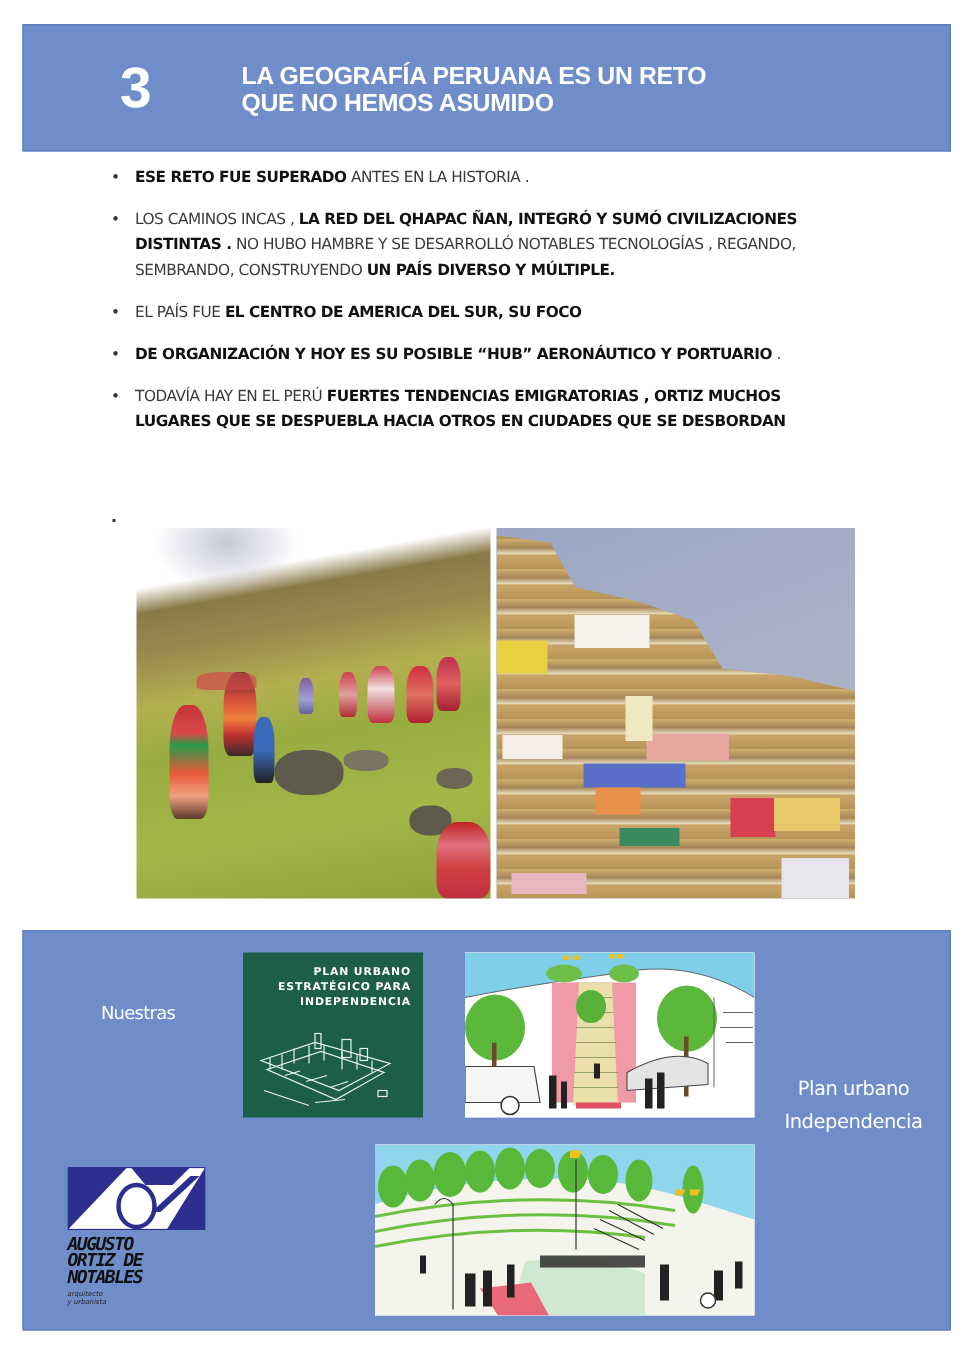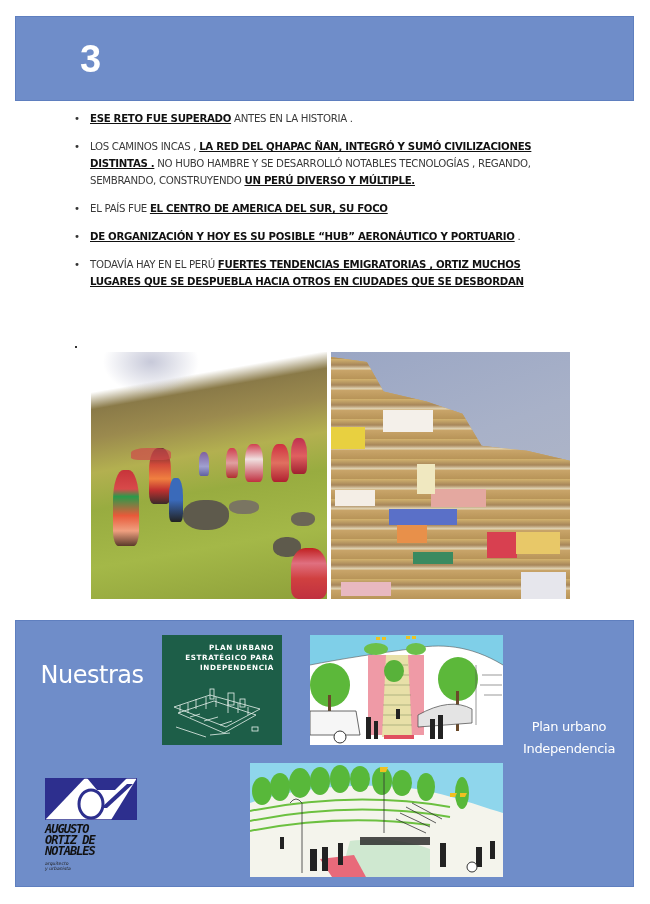--- a/index.html
+++ b/index.html
@@ -19,21 +19,21 @@
     position: absolute; left: 145px; top: 25px; color: #fff; font-weight: bold;
     font-size: 16.5px; line-height: 18px; letter-spacing: -0.2px;
   }
   .bullets {
     position: absolute; left: 72px; top: 110px; width: 520px;
     font-family: "DejaVu Sans", sans-serif; font-size: 10.2px; color: #3a3a3a;
     line-height: 17px; letter-spacing: -0.3px;
   }
   .bullet { position: relative; padding-left: 18px; margin-bottom: 11px; }
   .bullet .dot { position: absolute; left: 2px; top: 0; color: #333; }
-  .bullet b { color: #111; font-weight: bold; text-decoration: underline; }
+  .bullet b { color: #111; font-weight: bold; }
   .stray-dot { position: absolute; left: 75px; top: 346px; width: 2px; height: 2px; background: #333; }
 
   .photo { position: absolute; overflow: hidden; }
   .photo-left { left: 91px; top: 352px; width: 236px; height: 247px;
     background:
       radial-gradient(ellipse 60px 40px at 60px 10px, #c7c9d9 0%, rgba(255,255,255,0) 80%),
       linear-gradient(170deg, #ffffff 0%, #ffffff 14%, #8a7a48 20%, #9b8a4e 30%, #b3b050 42%, #98ac40 55%, #a4b848 75%, #8ea03a 100%);
   }
   .photo-left .rock { position: absolute; border-radius: 45%; background: #5e5a4c; }
   .photo-left .person { position: absolute; border-radius: 40% 40% 20% 20%; }
@@ -48,21 +48,21 @@
     clip-path: polygon(0 2%, 15% 4%, 22% 16%, 40% 20%, 55% 25%, 63% 38%, 82% 40%, 100% 44%, 100% 100%, 0 100%);
   }
   .photo-right .house { position: absolute; }
 
   .panel {
     position: absolute; left: 15px; top: 620px; width: 619px; height: 267px;
     background: #6f8dc9; border: 1px solid #5f7fbf; box-sizing: border-box;
   }
   .sol-label {
     position: absolute; left: 16px; top: 38px; width: 120px; text-align: center;
-    color: #fff; font-family: "DejaVu Sans", sans-serif; font-size: 24px; line-height: 32px;
+    color: #fff; font-family: "DejaVu Sans", sans-serif; font-size: 12px; line-height: 32px;
     letter-spacing: -0.5px;
   }
   .cover {
     position: absolute; left: 146px; top: 14px; width: 120px; height: 110px; background: #1d5e48;
   }
   .cover .cover-title {
     position: absolute; right: 8px; top: 8px; text-align: right; color: #fff;
     font-family: "DejaVu Sans", sans-serif; font-weight: bold; font-size: 7.2px; line-height: 10px; letter-spacing: 0.6px;
   }
   .cover .cover-art { position: absolute; left: 8px; top: 52px; width: 100px; height: 55px; }
@@ -83,25 +83,29 @@
   .logo .logo-sub {
     position: absolute; left: 0; top: 83px; width: 92px; color: #222;
     font-family: "DejaVu Sans", sans-serif; font-size: 4.6px; line-height: 5px; font-style: italic;
   }
 </style>
 </head>
 <body>
 
 <div class="header">
   <div class="num">3</div>
+  <div class="title">
+    <div>LA GEOGRAFÍA PERUANA ES UN RETO</div>
+    <div>QUE NO HEMOS ASUMIDO</div>
+  </div>
 </div>
 
 <div class="bullets" id="bullets">
     <div class="bullet"><span class="dot">•</span><b>ESE RETO FUE SUPERADO</b><span> ANTES EN LA HISTORIA .</span></div>
-    <div class="bullet"><span class="dot">•</span><span>LOS  CAMINOS INCAS , </span><b>LA RED DEL QHAPAC ÑAN, INTEGRÓ Y SUMÓ CIVILIZACIONES DISTINTAS .</b><span> NO HUBO HAMBRE Y SE DESARROLLÓ NOTABLES TECNOLOGÍAS , REGANDO, SEMBRANDO, CONSTRUYENDO </span><b>UN PERÚ DIVERSO Y MÚLTIPLE.</b></div>
+    <div class="bullet"><span class="dot">•</span><span>LOS  CAMINOS INCAS , </span><b>LA RED DEL QHAPAC ÑAN, INTEGRÓ Y SUMÓ CIVILIZACIONES DISTINTAS .</b><span> NO HUBO HAMBRE Y SE DESARROLLÓ NOTABLES TECNOLOGÍAS , REGANDO, SEMBRANDO, CONSTRUYENDO </span><b>UN PAÍS DIVERSO Y MÚLTIPLE.</b></div>
     <div class="bullet"><span class="dot">•</span><span>EL PAÍS FUE </span><b>EL CENTRO DE AMERICA DEL SUR, SU FOCO</b></div>
     <div class="bullet"><span class="dot">•</span><b>DE ORGANIZACIÓN Y HOY ES SU POSIBLE “HUB” AERONÁUTICO Y PORTUARIO</b><span> .</span><br></div>
     <div class="bullet"><span class="dot">•</span><span>TODAVÍA HAY EN EL PERÚ </span><b>FUERTES TENDENCIAS   EMIGRATORIAS , ORTIZ MUCHOS</b><br><b> LUGARES QUE SE DESPUEBLA HACIA OTROS EN CIUDADES QUE SE DESBORDAN</b></div>
   </div>
 <div class="stray-dot"></div>
 
 <div class="photo photo-left">
   <div class="rock" style="left:92px;top:148px;width:46px;height:30px;"></div>
   <div class="rock" style="left:138px;top:148px;width:30px;height:14px;background:#7a7562;"></div>
   <div class="rock" style="left:182px;top:185px;width:28px;height:20px;"></div>

